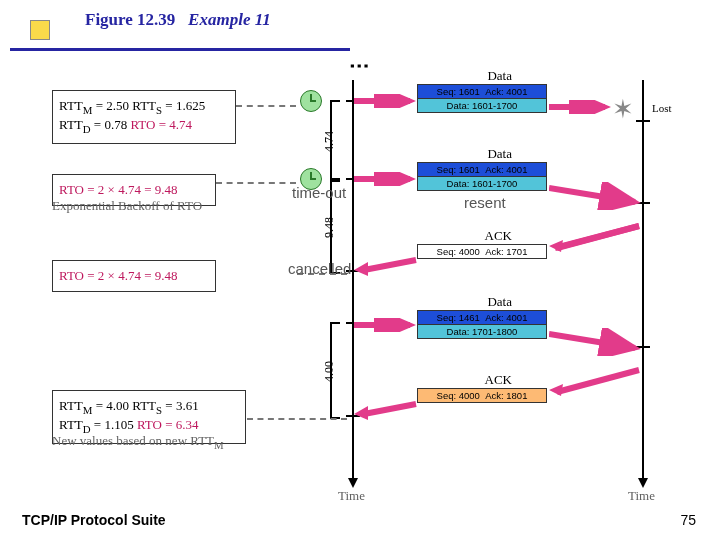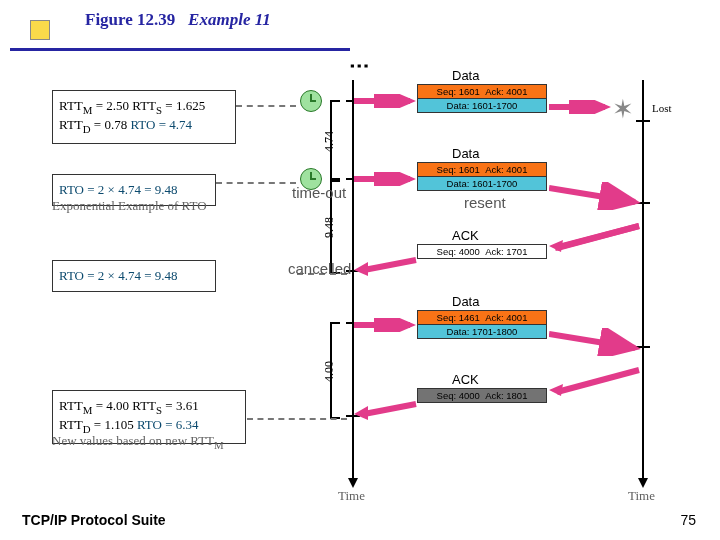--- a/index.html
+++ b/index.html
@@ -2,30 +2,30 @@
 <html><head>
 <meta charset="utf-8">
 <style>
 body{margin:0;font-family:Georgia,serif;background:#fff;width:720px;height:540px;position:relative;overflow:hidden}
 .decor{position:absolute;left:30px;top:20px;width:18px;height:18px;background:#f9da4a;border:1px solid #888}
 .hline{position:absolute;left:10px;top:48px;width:340px;height:3px;background:#2625a2}
 .figtitle{position:absolute;left:85px;top:10px;font-family:'Times New Roman',serif;font-size:17px}
 .figtitle b{color:#2625a2}
 .diagram{position:absolute;left:52px;top:60px;width:640px;height:420px}
 .box{position:absolute;border:1px solid #333;background:#fff;padding:7px 6px;font-family:'Times New Roman',serif;font-size:13px;line-height:1.25}
-.rto{color:#0c4a6e}
+.rto{color:#be185d}
 .caption{position:absolute;font-family:'Times New Roman',serif;font-size:13px;color:#616161}
 .timeline{position:absolute;width:2px;background:#000}
 .tick{position:absolute;width:14px;height:2px;background:#000}
 .arrowhead{position:absolute;width:0;height:0;border-left:5px solid transparent;border-right:5px solid transparent;border-top:10px solid #000}
 .svgarrow{position:absolute}
 .pkt{position:absolute;width:130px;font-family:Arial,sans-serif;font-size:9.5px}
-.pktrow1{background:#f97316;border:1px solid #333;text-align:center;padding:1px 0}
+.pktrow1{background:#1d4ed8;border:1px solid #333;text-align:center;padding:1px 0}
 .pktrow2{background:#52c4d9;border:1px solid #333;border-top:0;text-align:center;padding:1px 0}
-.datalabel{position:absolute;font-family:Liberation Sans, sans-serif;font-size:13px;text-align:left}
+.datalabel{position:absolute;font-family:Liberation Serif, serif;font-size:13px;text-align:right}
 .clock{position:absolute;width:20px;height:20px;border-radius:50%;background:#9fe29f;border:1px solid #2a7a2a}
 .clock::after{content:"";position:absolute;left:9px;top:3px;width:2px;height:7px;background:#2a7a2a}
 .clock::before{content:"";position:absolute;left:9px;top:9px;width:6px;height:2px;background:#2a7a2a}
 .dash{position:absolute;border-top:2px dashed #777}
 .bracket{position:absolute;border-left:2px solid #000;border-top:2px solid #000;border-bottom:2px solid #000}
 .blabel{position:absolute;font-family:'Times New Roman',serif;font-size:12px;transform:rotate(-90deg);transform-origin:left top}
 .smalltxt{position:absolute;font-family:Liberation Sans, sans-serif;font-size:15px;color:#555}
 .footer{position:absolute;left:22px;bottom:12px;font-family:Arial,sans-serif;font-weight:bold;font-size:14px}
 .pagenum{position:absolute;right:24px;bottom:12px;font-family:Arial,sans-serif;font-size:14px}
 .dots{position:absolute;font-size:20px;letter-spacing:-2px;font-weight:bold}
@@ -44,21 +44,21 @@
 <div class="diagram">
 
 <div class="box" style="left:0;top:30px;width:170px">
 <span>RTT</span><sub>M</sub><span> = 2.50 RTT</span><sub>S</sub><span> = 1.625</span><br>
 <span>RTT</span><sub>D</sub><span> = 0.78 </span><span class="rto">RTO = 4.74</span>
 </div>
 
 <div class="box" style="left:0;top:114px;width:150px">
 <span class="rto">RTO = 2 × 4.74 = 9.48</span>
 </div>
-<div class="caption" style="left:0;top:138px">Exponential Example of RTO</div>
+<div class="caption" style="left:0;top:138px">Exponential Backoff of RTO</div>
 
 <div class="box" style="left:0;top:200px;width:150px">
 <span class="rto">RTO = 2 × 4.74 = 9.48</span>
 </div>
 
 <div class="box" style="left:0;top:330px;width:180px">
 <span>RTT</span><sub>M</sub><span> = 4.00 RTT</span><sub>S</sub><span> = 3.61</span><br>
 <span>RTT</span><sub>D</sub><span> = 1.105 </span><span class="rto">RTO = 6.34</span>
 </div>
 <div class="caption" style="left:0;top:373px">
@@ -160,21 +160,21 @@
 </div>
 <svg class="svgarrow" style="left:302px;top:258px" width="64" height="14">
       <line x1="0" y1="7" x2="56" y2="7" stroke="#e23b8a" stroke-width="6" marker-end="url(#ap1)"></line>
     </svg>
 <svg class="svgarrow" style="left:497px;top:268px" width="94" height="28">
       <line x1="0" y1="6" x2="86" y2="20" stroke="#e23b8a" stroke-width="6" marker-end="url(#ap1)"></line>
     </svg>
 
 <div class="datalabel" style="left:400px;top:312px;width:60px">ACK</div>
 <div class="pkt" style="left:365px;top:328px">
-<div class="pktrow1" style="background:#737373"><span>Seq: 4000</span>&nbsp;&nbsp;<span>Ack: 1801</span></div>
+<div class="pktrow1" style="background:#fdba74"><span>Seq: 4000</span>&nbsp;&nbsp;<span>Ack: 1801</span></div>
 </div>
 <svg class="svgarrow" style="left:497px;top:306px" width="94" height="30">
       <line x1="90" y1="4" x2="8" y2="26" stroke="#e23b8a" stroke-width="6"></line>
       <path d="M12,30 L0,24 L14,18 Z" fill="#e23b8a"></path>
     </svg>
 <svg class="svgarrow" style="left:302px;top:340px" width="64" height="20">
       <line x1="62" y1="4" x2="10" y2="14" stroke="#e23b8a" stroke-width="6"></line>
       <path d="M14,20 L0,14 L14,6 Z" fill="#e23b8a"></path>
     </svg>
 

